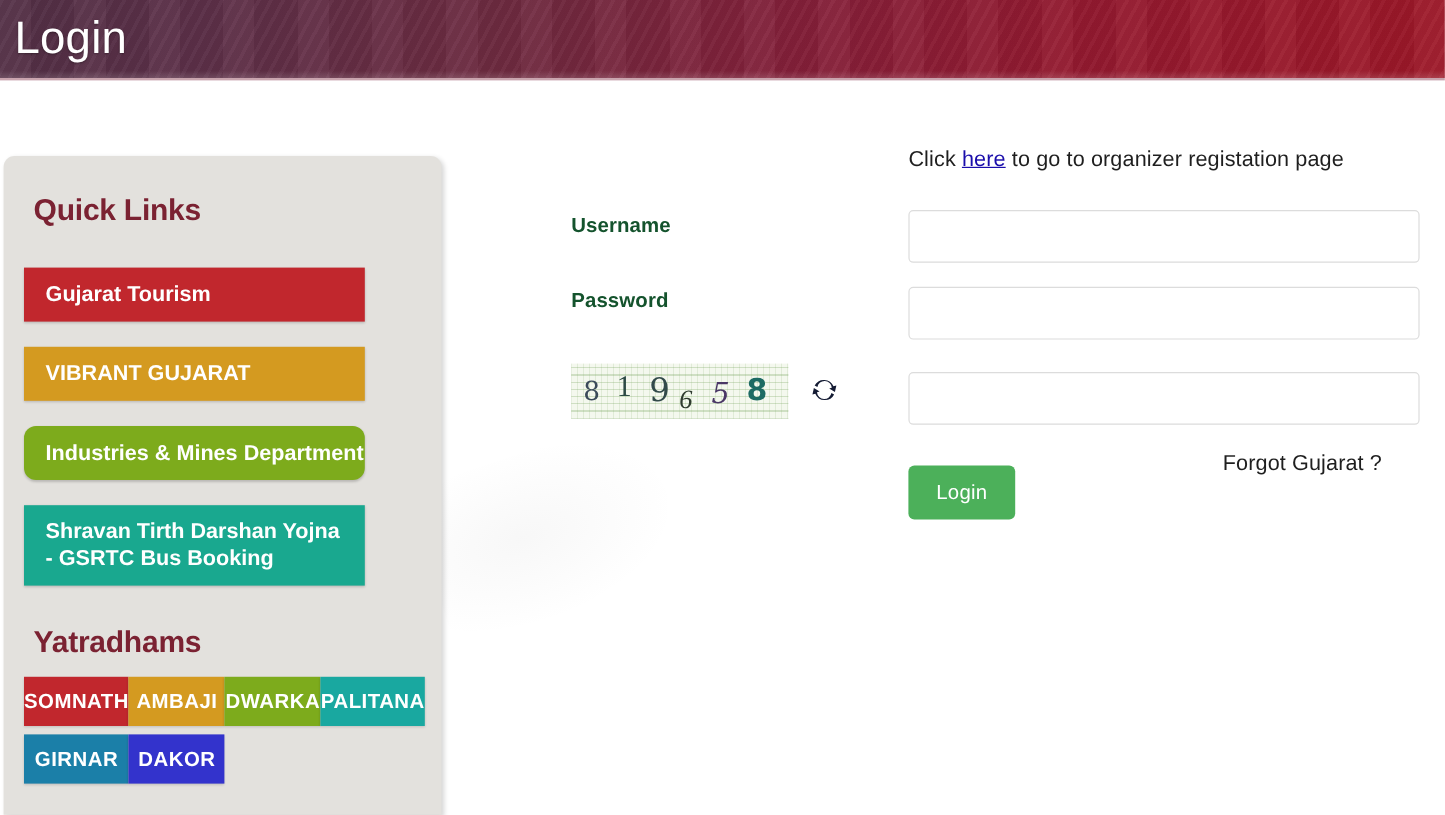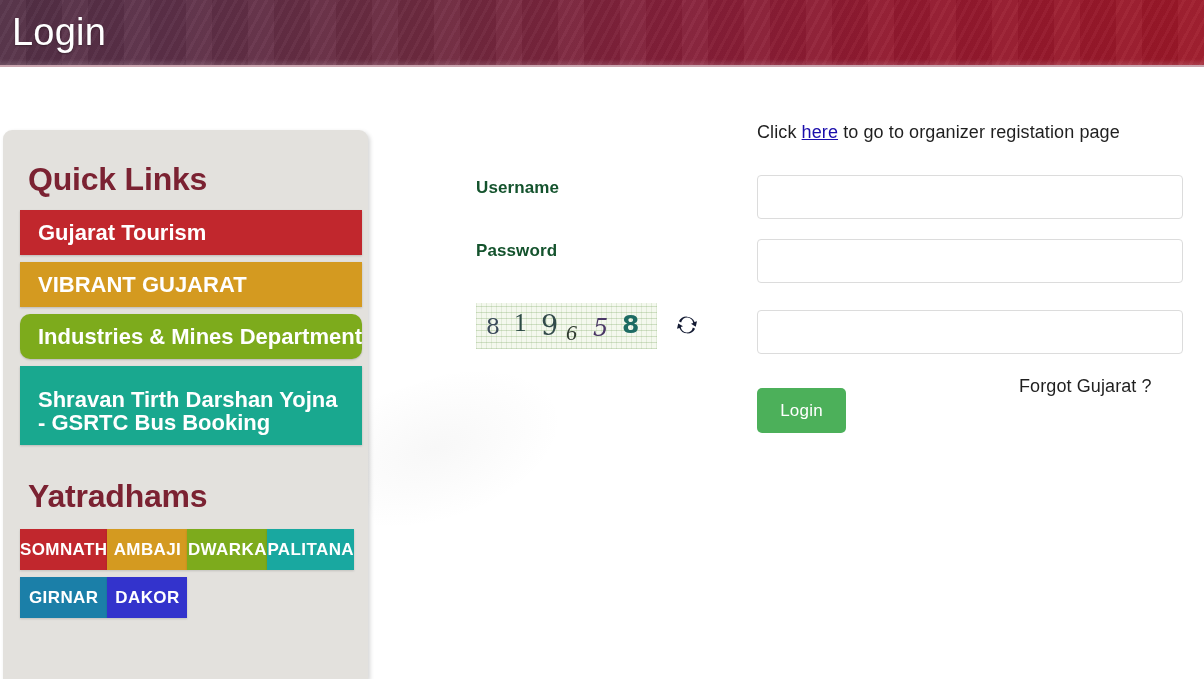--- a/index.html
+++ b/index.html
@@ -65,42 +65,43 @@
     top: 130px;
     width: 365px;
     min-height: 549px;
     background: #e3e1dd;
     border-radius: 9px 9px 0 0;
     box-shadow: 2px 2px 4px rgba(0,0,0,0.17);
     padding: 0 17px;
   }
   .panel-heading {
     color: #7b2232;
-    font-size: 32px;
+    font-size: 25px;
     font-weight: bold;
     letter-spacing: -0.2px;
     margin: 0;
     padding: 31px 0 12px 8px;
   }
   #yatradhams-heading { padding-top: 26px; padding-bottom: 14px; }
 
   .quick-link {
     display: block;
-    width: 342px;
+    width: 284px;
     padding: 11px 0 11px 18px;
     margin-bottom: 7px;
     color: #ffffff;
-    font-size: 22px;
+    font-size: 18px;
     font-weight: bold;
     line-height: 23px;
     text-decoration: none;
     box-shadow: 0 1px 2px rgba(0,0,0,0.18);
     cursor: pointer;
-  }
-  .quick-link.two-line { padding-top: 22px; padding-bottom: 11px; padding-right: 12px; }
+    margin-top: 21px;
+  }
+  .quick-link.two-line { padding-top: 10px; padding-bottom: 11px; padding-right: 12px; }
 
   #yatradham-grid {
     display: grid;
     grid-template-columns: 1fr 1fr 1fr 1fr;
     gap: 7px 0;
     width: 334px;
   }
   .yatradham-tile {
     display: flex;
     align-items: center;

